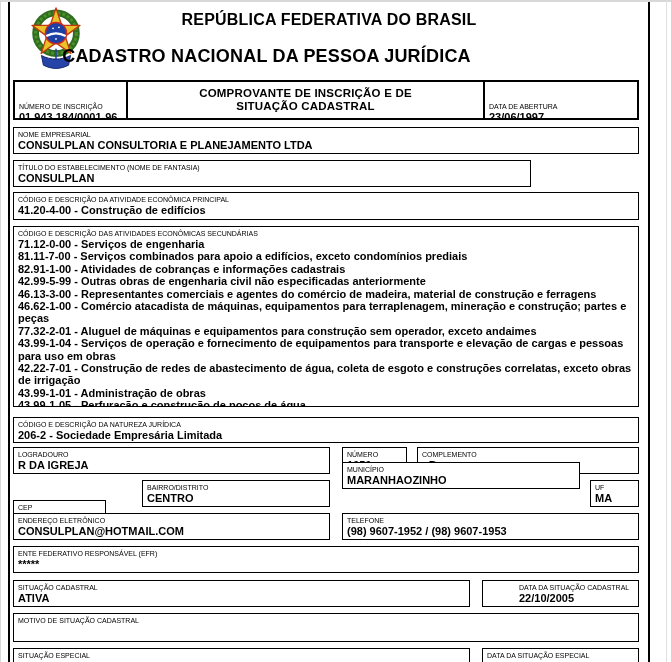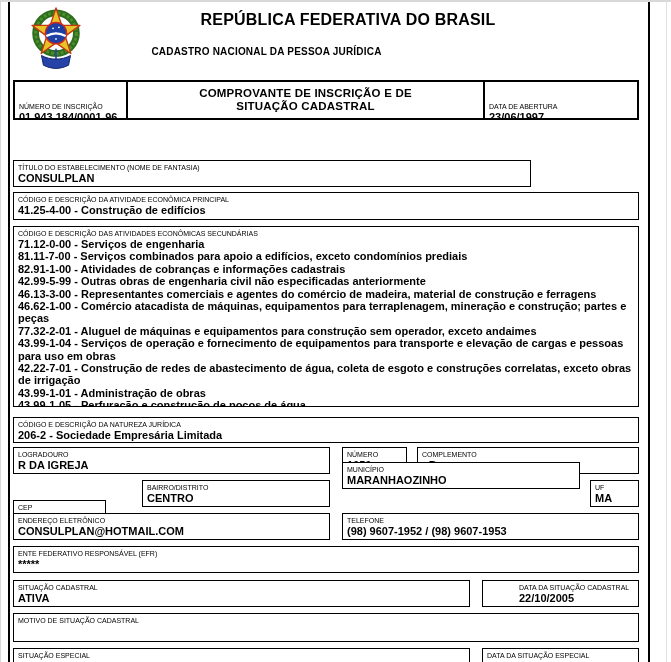--- a/index.html
+++ b/index.html
@@ -10,23 +10,23 @@
   .top-edge{position:absolute;top:0;left:0;width:671px;height:2px;background:#d8d8d8;}
   .left-edge{position:absolute;top:0;left:0;width:1px;height:662px;background:#d8d8d8;}
   .right-edge{position:absolute;top:0;left:666px;width:1px;height:662px;background:#e0e0e0;}
   .page{
     position:absolute;top:2px;left:8px;width:642px;height:660px;
     border-left:2px solid #000;border-right:2px solid #000;
     box-sizing:border-box;background:#fff;overflow:hidden;
   }
   .emblem{position:absolute;left:10px;top:4px;}
   .title1{position:absolute;top:9px;left:0;width:638px;text-align:center;
-    font-size:16px;font-weight:bold;letter-spacing:.2px;padding-left:19px;}
+    font-size:16px;font-weight:bold;letter-spacing:.2px;}
   .title2{position:absolute;top:44px;left:0;width:513px;text-align:center;
-    font-size:10px;font-weight:bold;letter-spacing:.2px;}
+    font-size:18px;font-weight:bold;letter-spacing:.2px;}
   .header-table{
     position:absolute;left:3px;top:78px;width:626px;height:40px;
     border:2px solid #000;box-sizing:border-box;display:flex;
   }
   .ht-cell{box-sizing:border-box;padding:20px 4px 0;overflow:hidden;}
   .ht-c1{width:113px;border-right:2px solid #000;}
   .ht-c2{width:357px;border-right:2px solid #000;display:flex;flex-direction:column;
     justify-content:center;align-items:center;text-align:center;padding:16px;}
   .ht-c3{flex:1;}
   .comp-line{font-size:11.5px;font-weight:bold;line-height:13.5px;letter-spacing:.2px;}
@@ -92,29 +92,33 @@
     <div class="ht-cell ht-c2">
       <div class="comp-line">COMPROVANTE DE INSCRIÇÃO E DE</div>
       <div class="comp-line">SITUAÇÃO CADASTRAL</div>
     </div>
     <div class="ht-cell ht-c3">
       <div class="flabel">DATA DE ABERTURA</div>
       <div class="hvalue">23/06/1997</div>
     </div>
   </div>
 
+  <div class="fbox b-nome">
+    <div class="flabel">NOME EMPRESARIAL</div>
+    <div class="fvalue">CONSULPLAN CONSULTORIA E PLANEJAMENTO LTDA</div>
+  </div>
 
   <div class="fbox b-fantasia">
     <div class="flabel">TÍTULO DO ESTABELECIMENTO (NOME DE FANTASIA)</div>
     <div class="fvalue">CONSULPLAN</div>
   </div>
 
   <div class="fbox b-principal">
     <div class="flabel">CÓDIGO E DESCRIÇÃO DA ATIVIDADE ECONÔMICA PRINCIPAL</div>
-    <div class="fvalue">41.25-4-00 - Construção de edifícios</div>
+    <div class="fvalue">41.20-4-00 - Construção de edifícios</div>
   </div>
 
   <div class="fbox b-secundarias">
     <div class="flabel">CÓDIGO E DESCRIÇÃO DAS ATIVIDADES ECONÔMICAS SECUNDÁRIAS</div>
     <div class="activities">
         <div>71.12-0-00 - Serviços de engenharia</div>
         <div>81.11-7-00 - Serviços combinados para apoio a edifícios, exceto condomínios prediais</div>
         <div>82.91-1-00 - Atividades de cobranças e informações cadastrais</div>
         <div>42.99-5-99 - Outras obras de engenharia civil não especificadas anteriormente</div>
         <div>46.13-3-00 - Representantes comerciais e agentes do comércio de madeira, material de construção e ferragens</div>

